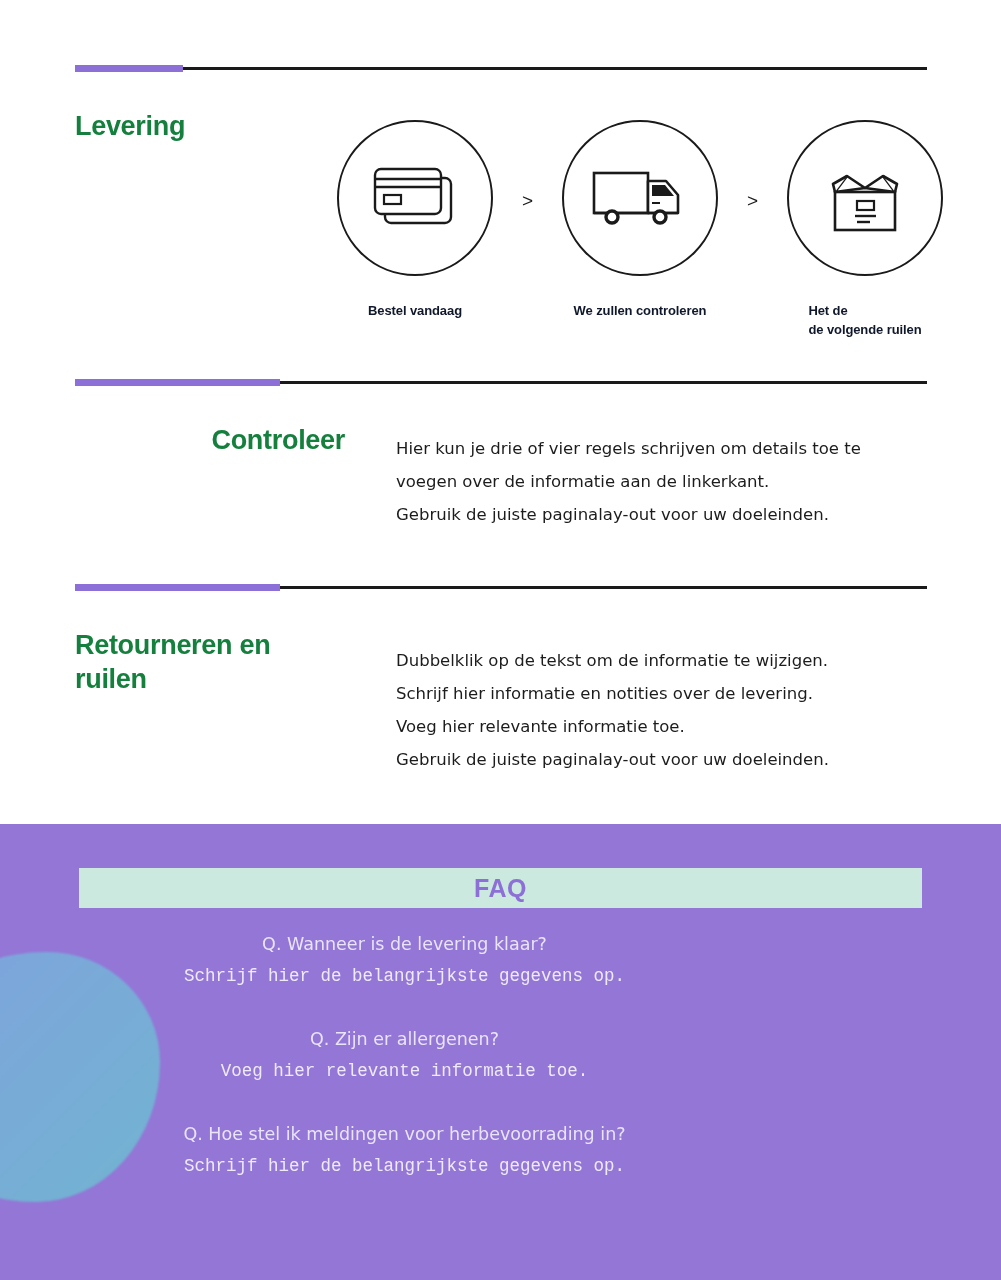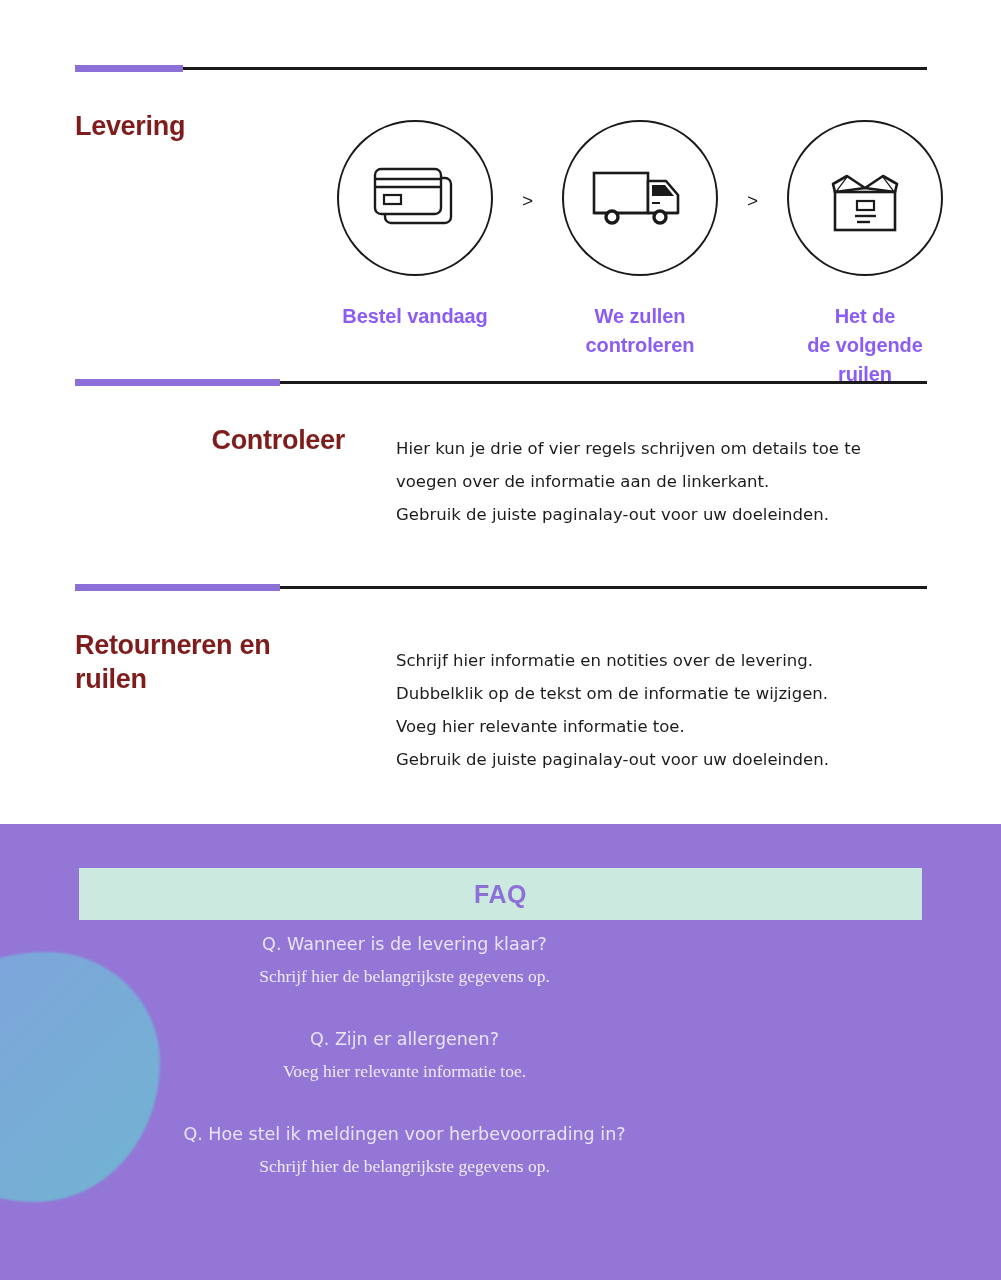--- a/index.html
+++ b/index.html
@@ -23,41 +23,41 @@
   #divider-1 { top:65px; }
   #divider-1 .accent { width:108px; }
   #divider-2 { top:379px; }
   #divider-2 .accent { width:205px; }
   #divider-3 { top:584px; }
   #divider-3 .accent { width:205px; }
 
   
   .sec-title {
     position:absolute; left:75px;
-    font-size:27px; font-weight:bold; color:#7f1d1d;
+    font-size:27px; font-weight:bold; color:#15803d;
     line-height:1.26; letter-spacing:-0.3px; width:270px;
   }
   #title-levering  { top:109px; }
   #title-controleer{ top:423px;text-align:right; }
   #title-retour    { top:628px; }
 
   
   .steps {
     position:absolute; left:330px; top:120px; width:620px; height:250px;
     display:flex; align-items:flex-start; justify-content:space-between;
   }
   .step { width:170px; display:flex; flex-direction:column; align-items:center; }
   .circle {
     width:156px; height:156px; border-radius:50%;
     border:2.2px solid #1a1a1a; background:#fff;
     display:flex; align-items:center; justify-content:center;
   }
   .step-label {
-    margin-top:26px; font-size:20px; font-weight:bold; color:#8b5cf6;
-    text-align:center; line-height:1.45; letter-spacing:-0.1px;
+    margin-top:26px; font-size:13px; font-weight:bold; color:#0f172a;
+    text-align:left; line-height:1.45; letter-spacing:-0.1px;
   }
   .chev {
     align-self:flex-start; margin-top:70px;
     font-size:19px; color:#1a1a1a; font-weight:500; font-family:"Liberation Sans", sans-serif;
   }
 
   
   .body-text {
     position:absolute; left:355px; width:590px;
     font-size:16.5px; color:#1c1c1c; line-height:2.0;
@@ -73,35 +73,35 @@
     background:#9376d6; overflow:hidden;
   }
   .blob { position:absolute; }
   .blob-left {
     left:-110px; top:128px; width:270px; height:250px;
     background:linear-gradient(135deg,#7fa7e0 0%,#6fb9d0 100%);
     border-radius:58% 42% 46% 54% / 52% 44% 56% 48%;
     filter:blur(1px); opacity:.92;
   }
   .faq-bar {
-    position:absolute; left:79px; top:44px; width:843px; height:52px;
+    position:absolute; left:79px; top:44px; width:843px; height:40px;
     background:#cbe9de; display:flex; align-items:center; justify-content:center;
   }
   .faq-bar span {
     font-size:25px; font-weight:bold; color:#8d6fd8; letter-spacing:.5px;
   }
   .faq-list { position:absolute; left:0; top:105px; width:809px; }
   .faq-item { text-align:center; margin-bottom:32px; }
   .faq-q {
     font-size:17.5px; color:#e9e4f8; line-height:1.8;
     font-family:"DejaVu Sans", sans-serif;
   }
   .faq-a {
     font-size:17.5px; color:#efeaf9; line-height:1.8;
-    font-family:Liberation Serif, serif;
+    font-family:Liberation Mono, monospace;
   }
 </style>
 </head>
 <body>
 
 <div class="page">
 
   <div class="divider" id="divider-1">
     <div class="rule"></div>
     <div class="accent"></div>
@@ -183,22 +183,22 @@
     <div class="rule"></div>
     <div class="accent"></div>
   </div>
 
   <div class="sec-title" id="title-retour">
     <span>Retourneren en</span><br>
     <span>ruilen</span>
   </div>
 
   <div class="body-text" id="body-retour">
+    <p>Dubbelklik op de tekst om de informatie te wijzigen.</p>
     <p>Schrijf hier informatie en notities over de levering.</p>
-    <p>Dubbelklik op de tekst om de informatie te wijzigen.</p>
     <p>Voeg hier relevante informatie toe.</p>
     <p>Gebruik de juiste paginalay-out voor uw doeleinden.</p>
   </div>
 
   <div class="faq-panel">
     <div class="blob blob-left"></div>
 
     <div class="faq-bar">
       <span>FAQ</span>
     </div>

